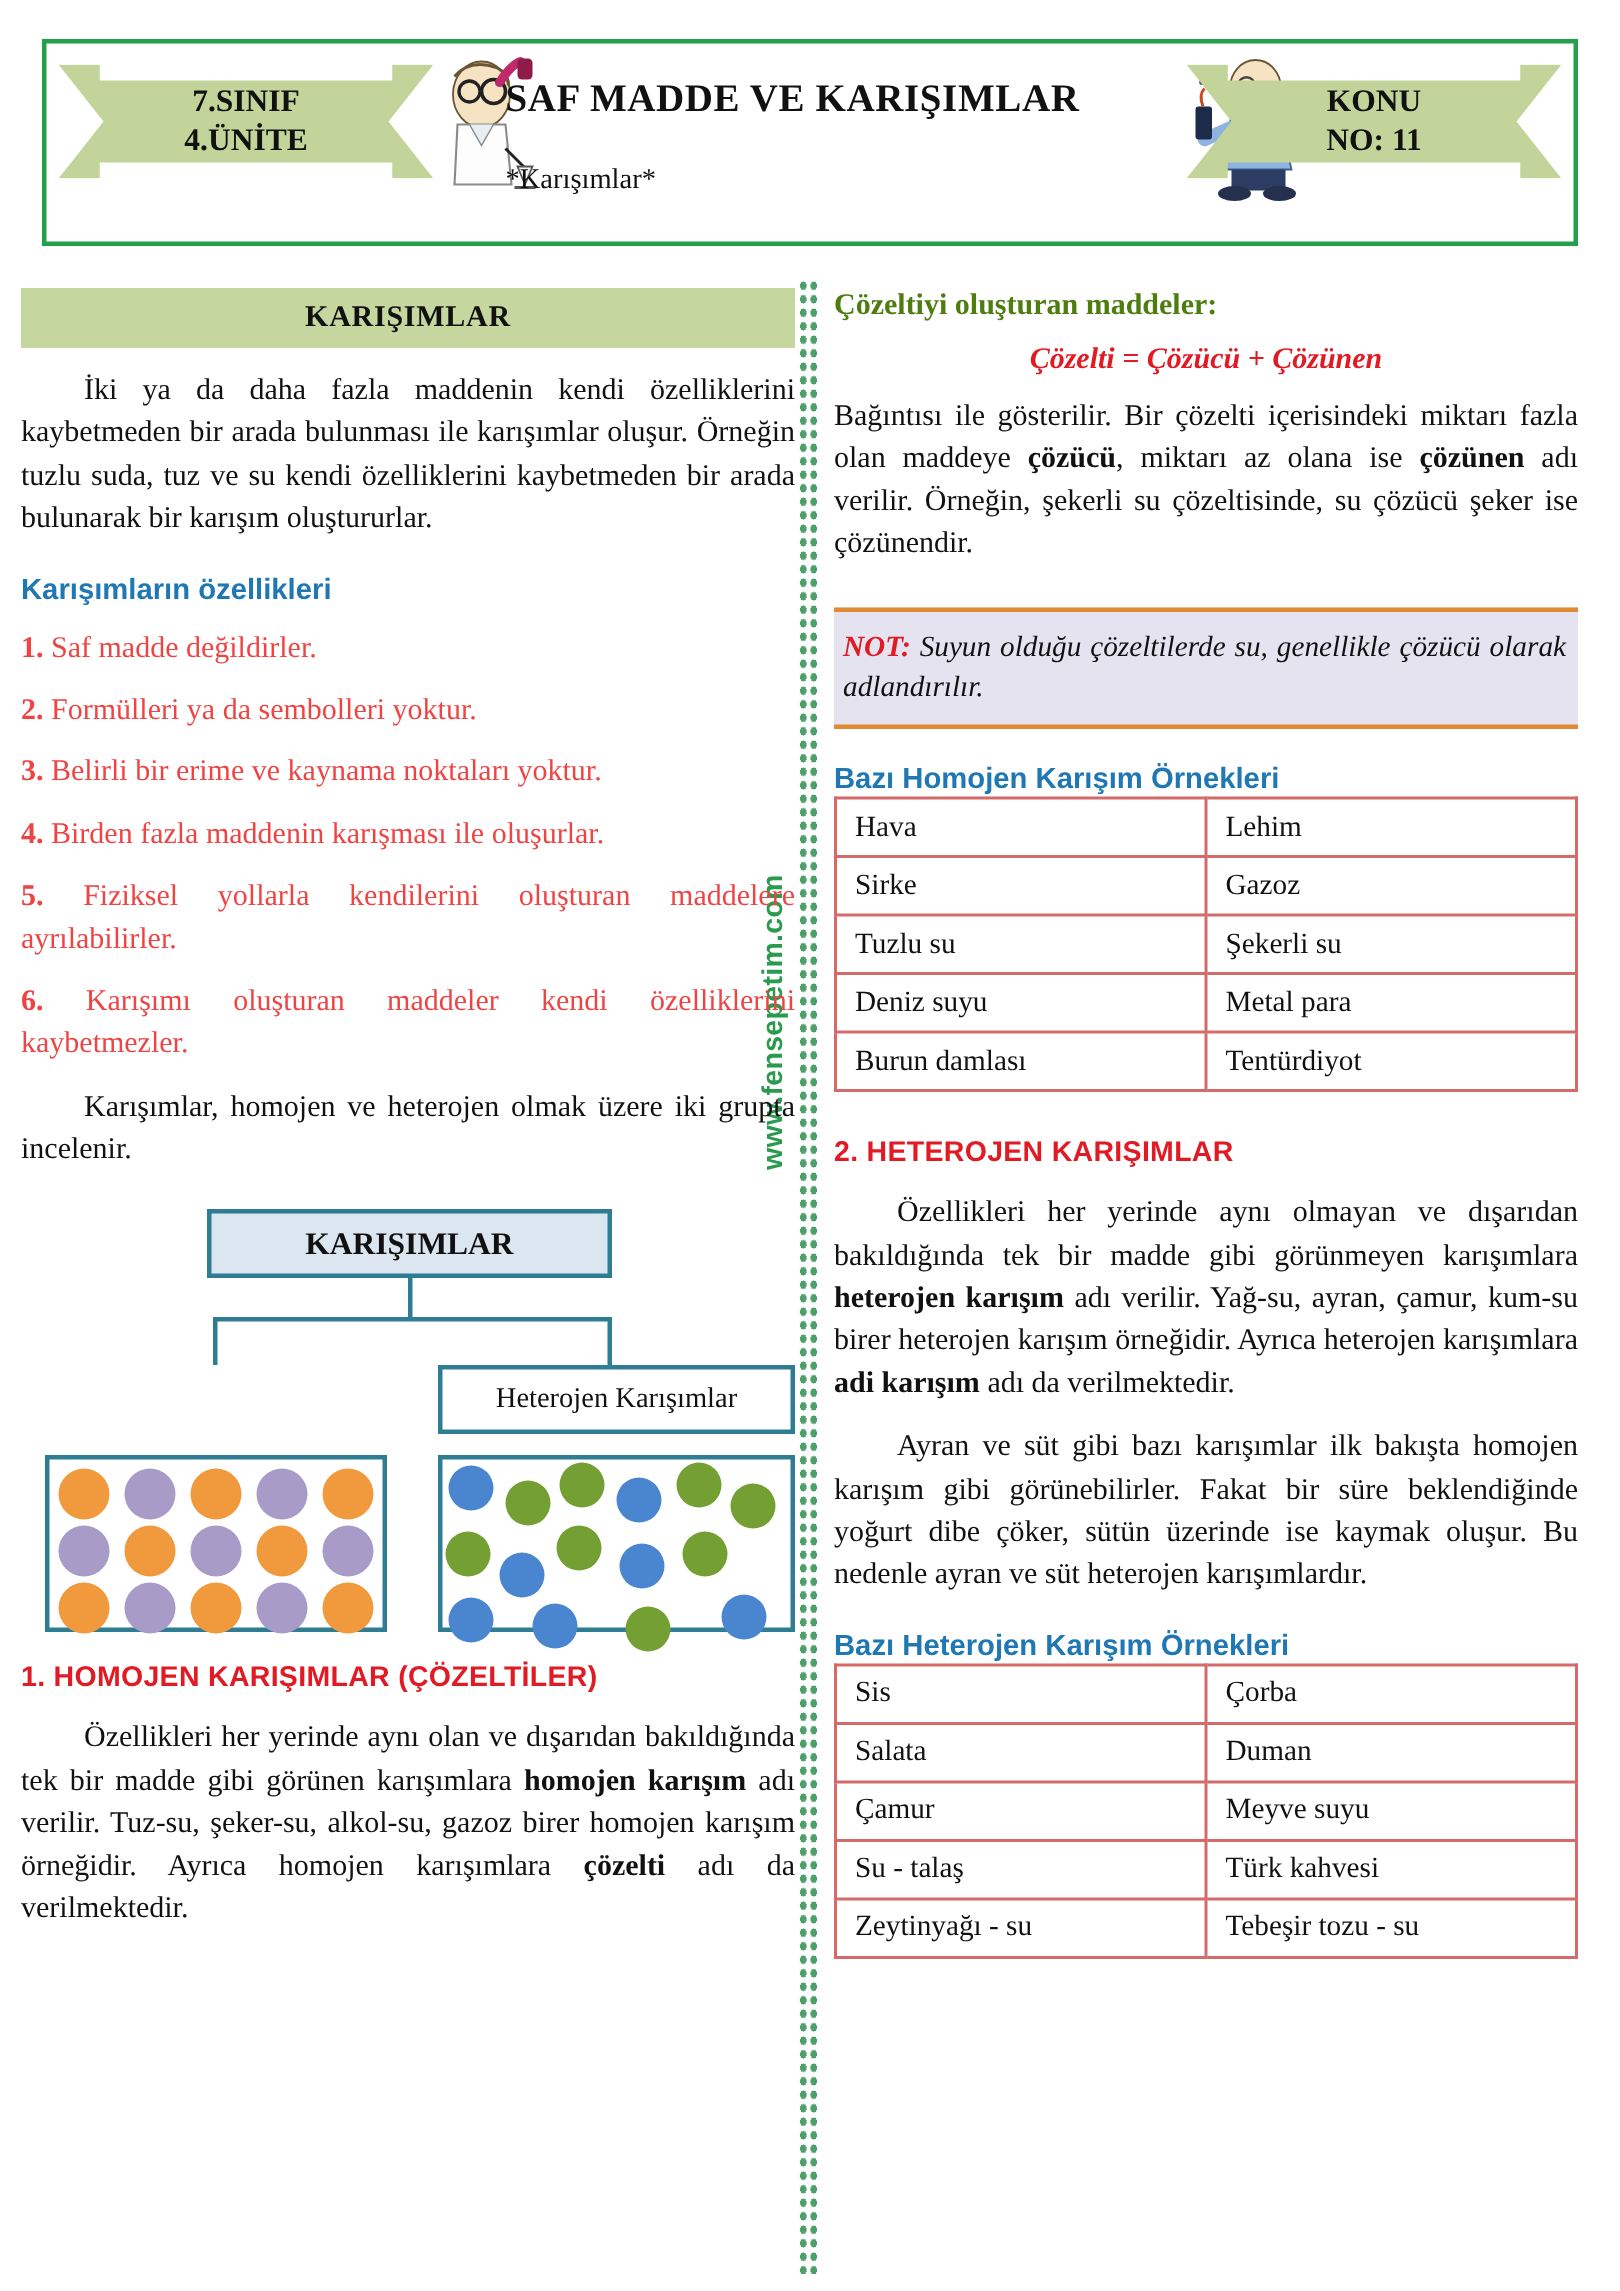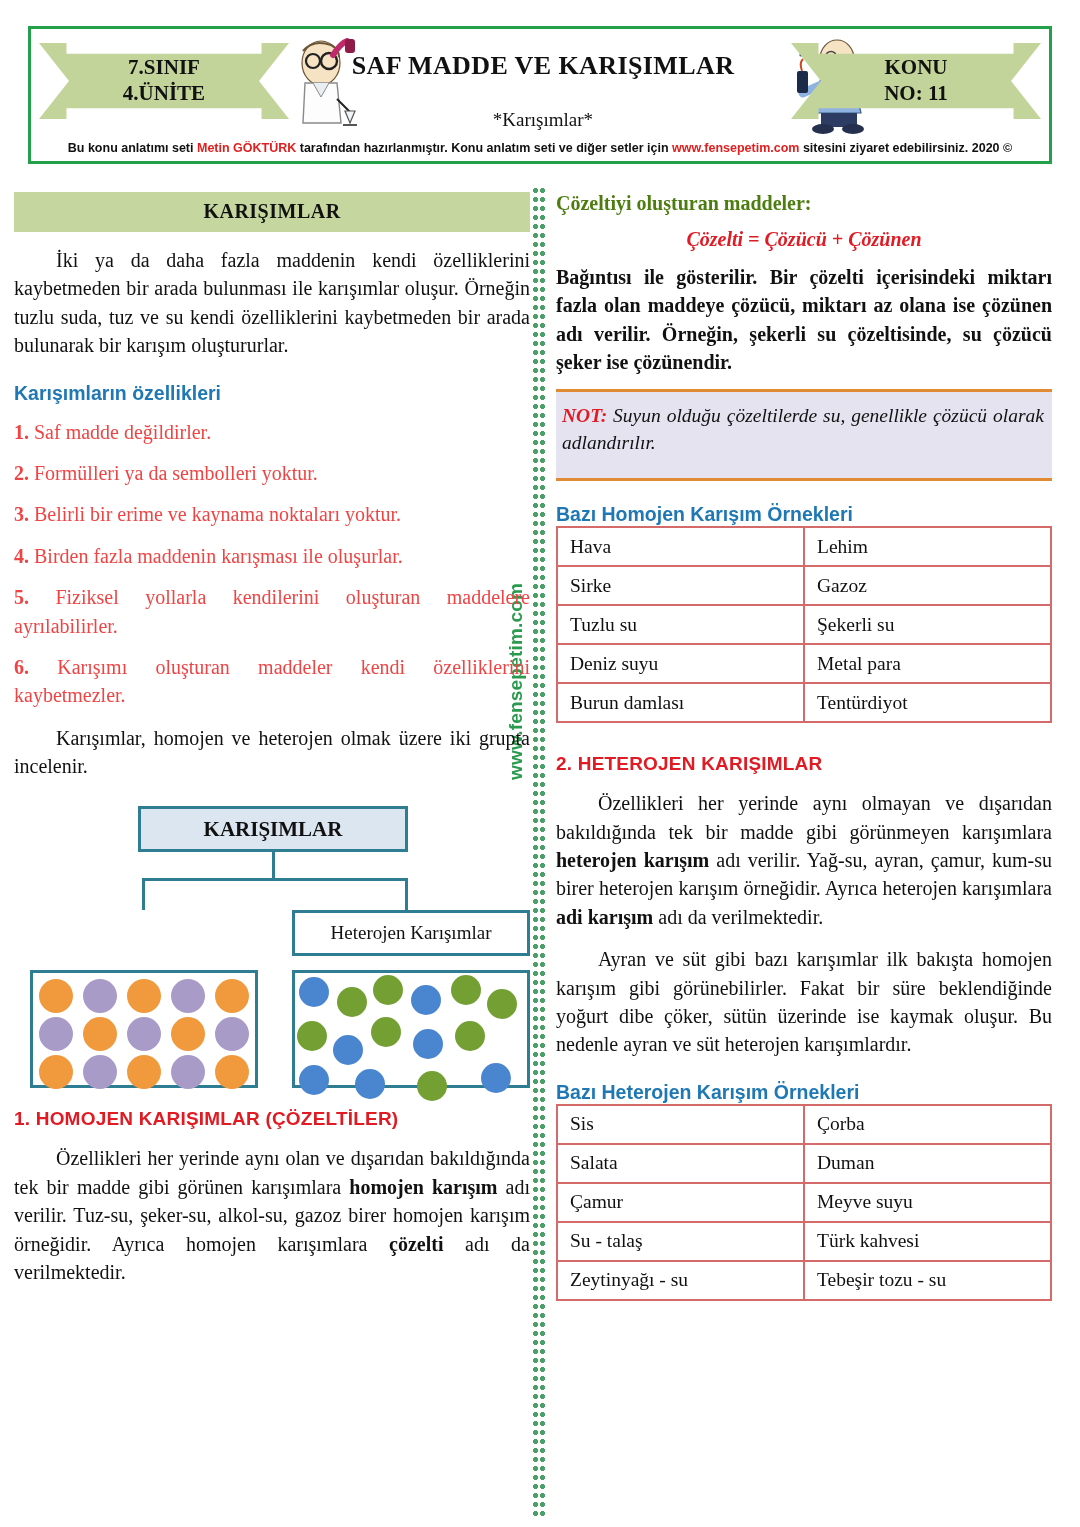--- a/index.html
+++ b/index.html
@@ -29,21 +29,21 @@
                        12% 50%);
     font-family: "Liberation Serif", serif;
     font-weight: bold; color: #111; line-height: 1.22;
     text-align: center; font-size: 21px;
   }
   .ribbon.left  { left: 8px;  width: 250px; }
   .ribbon.right { right: 8px; width: 250px; }
 
   .hdr-title {
     position: absolute; left: 306px; right: 300px; top: 14px;
-    text-align: center;
+    text-align: left;
   }
   .hdr-title .t1 {
     font-size: 26px; font-weight: bold; letter-spacing: .4px;
     color: #111; margin-top: 8px;
   }
   .hdr-title .t2 {
     font-size: 19px; font-style: normal; color: #111;
     margin-top: 28px;
   }
 
@@ -132,23 +132,23 @@
   
   h4.bold {
     font-size: 20px; font-weight: bold; color: #4d7c0f;
     font-family: "Liberation Serif", serif;
   }
   .formula {
     text-align: center; color: #e01b24; font-style: italic;
     font-weight: bold; font-size: 20px; margin-top: 13px;
   }
   .notebox {
-    margin-top: 12px; background: #e6e3f0;
+    margin-top: 28px; background: #e6e3f0;
     border-top: 3px solid #e08a33; border-bottom: 3px solid #e08a33;
-    padding: 10px 8px 22px 6px;
+    padding: 10px 8px 11px 6px;
     font-style: italic; font-size: 19.5px; line-height: 1.4;
     text-align: justify; color: #111;
   }
   .notebox .nlabel { color: #e01b24; font-weight: bold; font-style: italic; }
 
   table.ex {
     width: 100%; border-collapse: collapse; margin-top: 0;
     table-layout: fixed;
   }
   table.ex td {
@@ -207,23 +207,20 @@
           <circle cx="10" cy="18" r="1.6" fill="#555"></circle>
           <circle cx="14" cy="12" r="1.3" fill="#555"></circle>
         </svg>
       </div>
 
       <div class="ribbon right">
         <div>KONU</div>
         <div>NO: 11</div>
       </div>
 
-      <div class="hdr-credit">
-        <span>Bu konu anlatımı seti </span><span class="red">Metin GÖKTÜRK</span><span> tarafından hazırlanmıştır. Konu anlatım seti ve diğer setler için </span><span class="red">www.fensepetim.com</span><span> sitesini ziyaret edebilirsiniz. 2020 ©</span>
-      </div>
 
     </div>
   </div>
 
   <div class="divider"></div>
   <div class="watermark">www.fensepetim.com</div>
 
   <div class="col-left">
 
     <div class="band">KARIŞIMLAR</div>
@@ -289,21 +286,21 @@
     <p class="body indent"><span>Özellikleri her yerinde aynı olan ve dışarıdan bakıldığında tek bir madde gibi görünen karışımlara </span><b>homojen karışım</b><span> adı verilir. Tuz-su, şeker-su, alkol-su, gazoz birer homojen karışım örneğidir. Ayrıca homojen karışımlara </span><b>çözelti</b><span> adı da verilmektedir.</span></p>
 
   </div>
 
   <div class="col-right">
 
     <h4 class="bold">Çözeltiyi oluşturan maddeler:</h4>
 
     <div class="formula">Çözelti = Çözücü + Çözünen</div>
 
-    <p class="body" style="margin-top:12px;font-weight:bold;"><span>Bağıntısı ile gösterilir. Bir çözelti içerisindeki miktarı fazla olan maddeye </span><b>çözücü</b><span>, miktarı az olana ise </span><b>çözünen</b><span> adı verilir. Örneğin, şekerli su çözeltisinde, su çözücü şeker ise çözünendir.</span></p>
+    <p class="body" style="margin-top:12px;"><span>Bağıntısı ile gösterilir. Bir çözelti içerisindeki miktarı fazla olan maddeye </span><b>çözücü</b><span>, miktarı az olana ise </span><b>çözünen</b><span> adı verilir. Örneğin, şekerli su çözeltisinde, su çözücü şeker ise çözünendir.</span></p>
 
     <div class="notebox"><span class="nlabel">NOT:</span><span> Suyun olduğu çözeltilerde su, genellikle çözücü olarak adlandırılır.</span></div>
 
     <h3 class="blue">Bazı Homojen Karışım Örnekleri</h3>
 
     <table class="ex">
       <tbody>
         <tr>
             <td>Hava</td>
             <td>Lehim</td>

